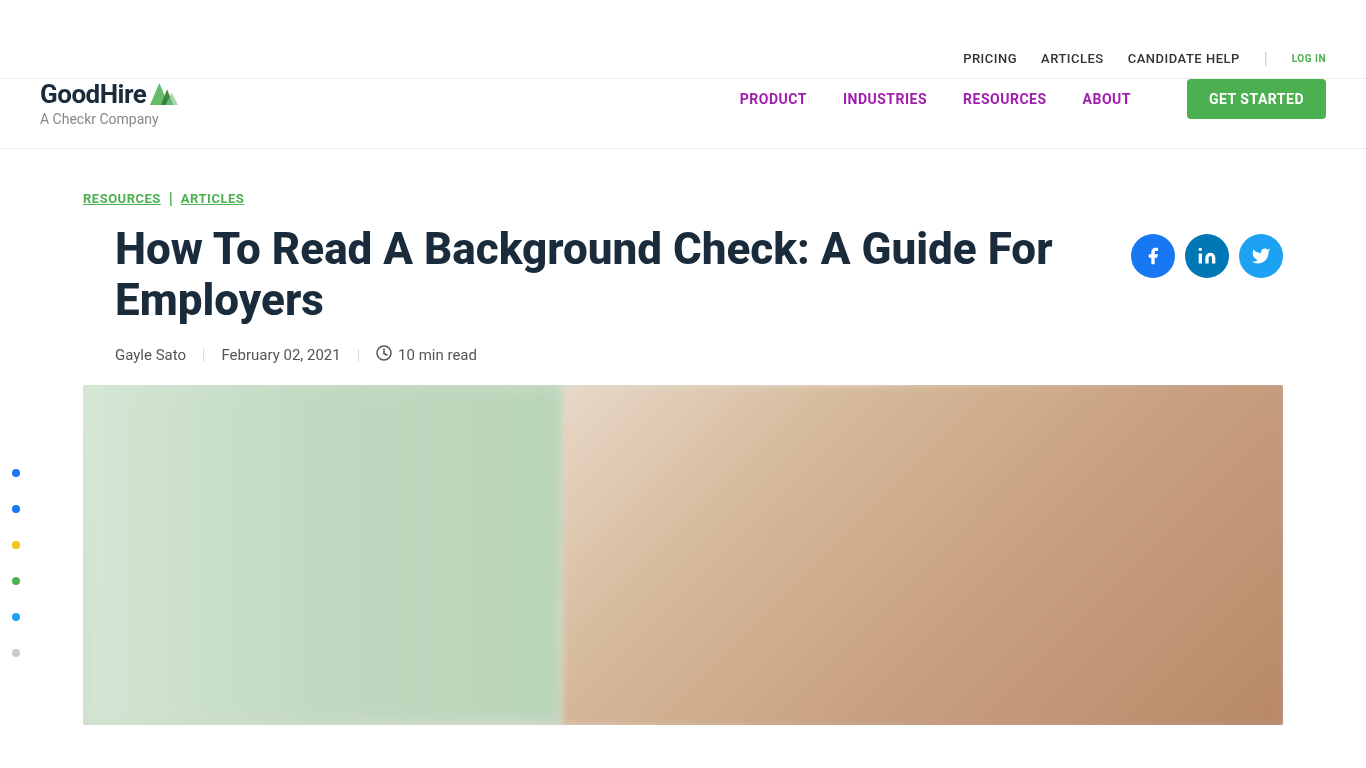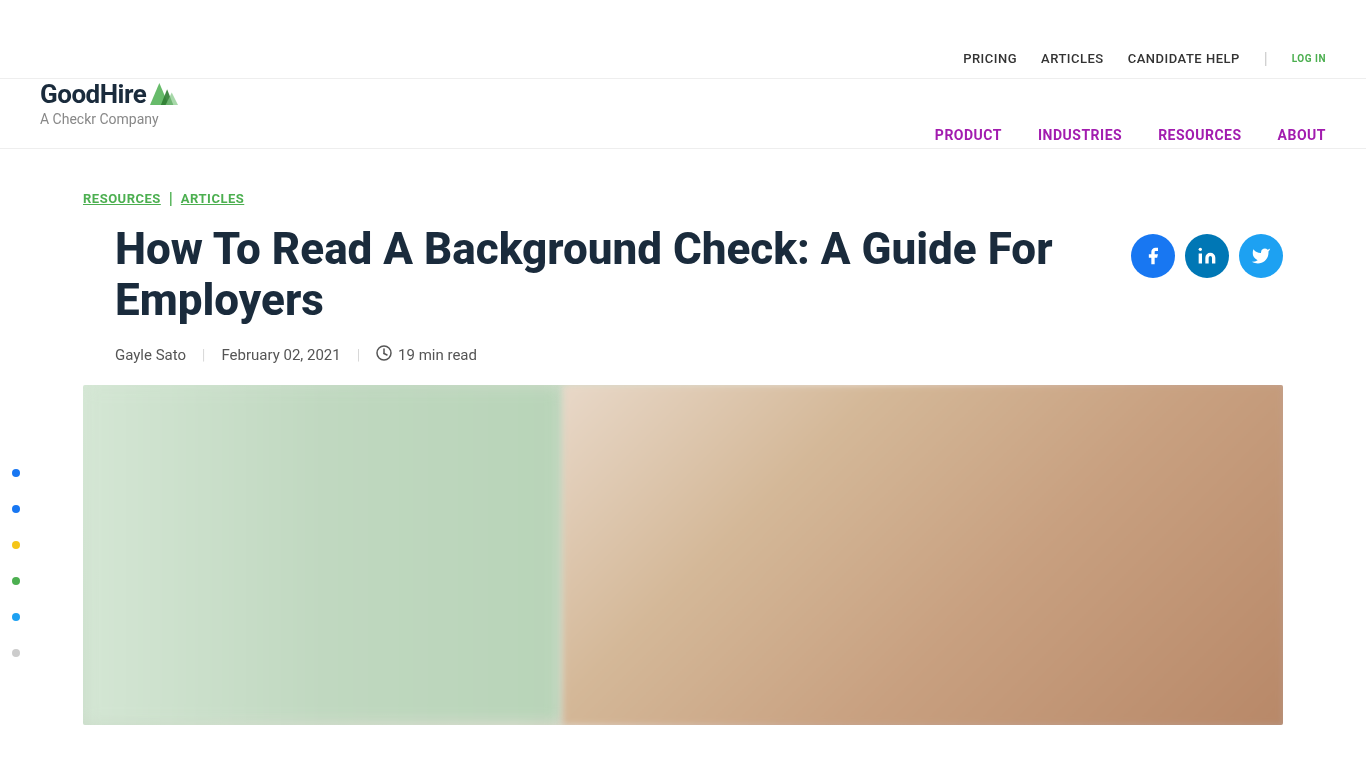--- a/index.html
+++ b/index.html
@@ -42,25 +42,24 @@
 
     .utility-bar .log-in {
       color: #4caf50;
       font-weight: 700;
       font-size: 10px;
     }
 
     
     .main-nav {
       display: flex;
-      align-items: flex-end;
+      align-items: flex-start;
       padding: 0 40px;
       height: 70px;
       border-bottom: 1px solid #eee;
-      flex-direction: column;
     }
 
     .logo-area {
       display: flex;
       flex-direction: column;
       margin-right: auto;
     }
 
     .logo-text {
       display: flex;
@@ -275,20 +274,21 @@
         </svg>
       </div>
       <div class="logo-subtitle">A Checkr Company</div>
     </div>
 
     <div class="nav-links">
       <a href="#">PRODUCT</a>
       <a href="#">INDUSTRIES</a>
       <a href="#">RESOURCES</a>
       <a href="#">ABOUT</a>
+      <a href="#" class="nav-cta">GET STARTED</a>
     </div>
   </nav>
 
   <div class="content-area">
 
     <div class="breadcrumb">
       <a href="#" class="breadcrumb-item">RESOURCES</a>
       <span class="breadcrumb-separator">|</span>
       <a href="#" class="breadcrumb-item">ARTICLES</a>
     </div>
@@ -303,21 +303,21 @@
           <span>February 02, 2021</span>
           <span class="meta-separator">|</span>
           <span class="meta-time">
             <span>
               <svg width="16" height="16" viewBox="0 0 16 16" fill="none" xmlns="http://www.w3.org/2000/svg">
                 <circle cx="8" cy="8" r="7" stroke="#555" stroke-width="1.5" fill="none"></circle>
                 <line x1="8" y1="4" x2="8" y2="8.5" stroke="#555" stroke-width="1.5" stroke-linecap="round"></line>
                 <line x1="8" y1="8.5" x2="11" y2="10" stroke="#555" stroke-width="1.5" stroke-linecap="round"></line>
               </svg>
             </span>
-            <span>19 min read</span>
+            <span>10 min read</span>
           </span>
         </div>
       </div>
 
       <div class="social-share">
         <button class="social-btn facebook" title="Share on Facebook">
           <svg viewBox="0 0 24 24" xmlns="http://www.w3.org/2000/svg">
             <path d="M18 2h-3a5 5 0 0 0-5 5v3H7v4h3v8h4v-8h3l1-4h-4V7a1 1 0 0 1 1-1h3z"></path>
           </svg>
         </button>

